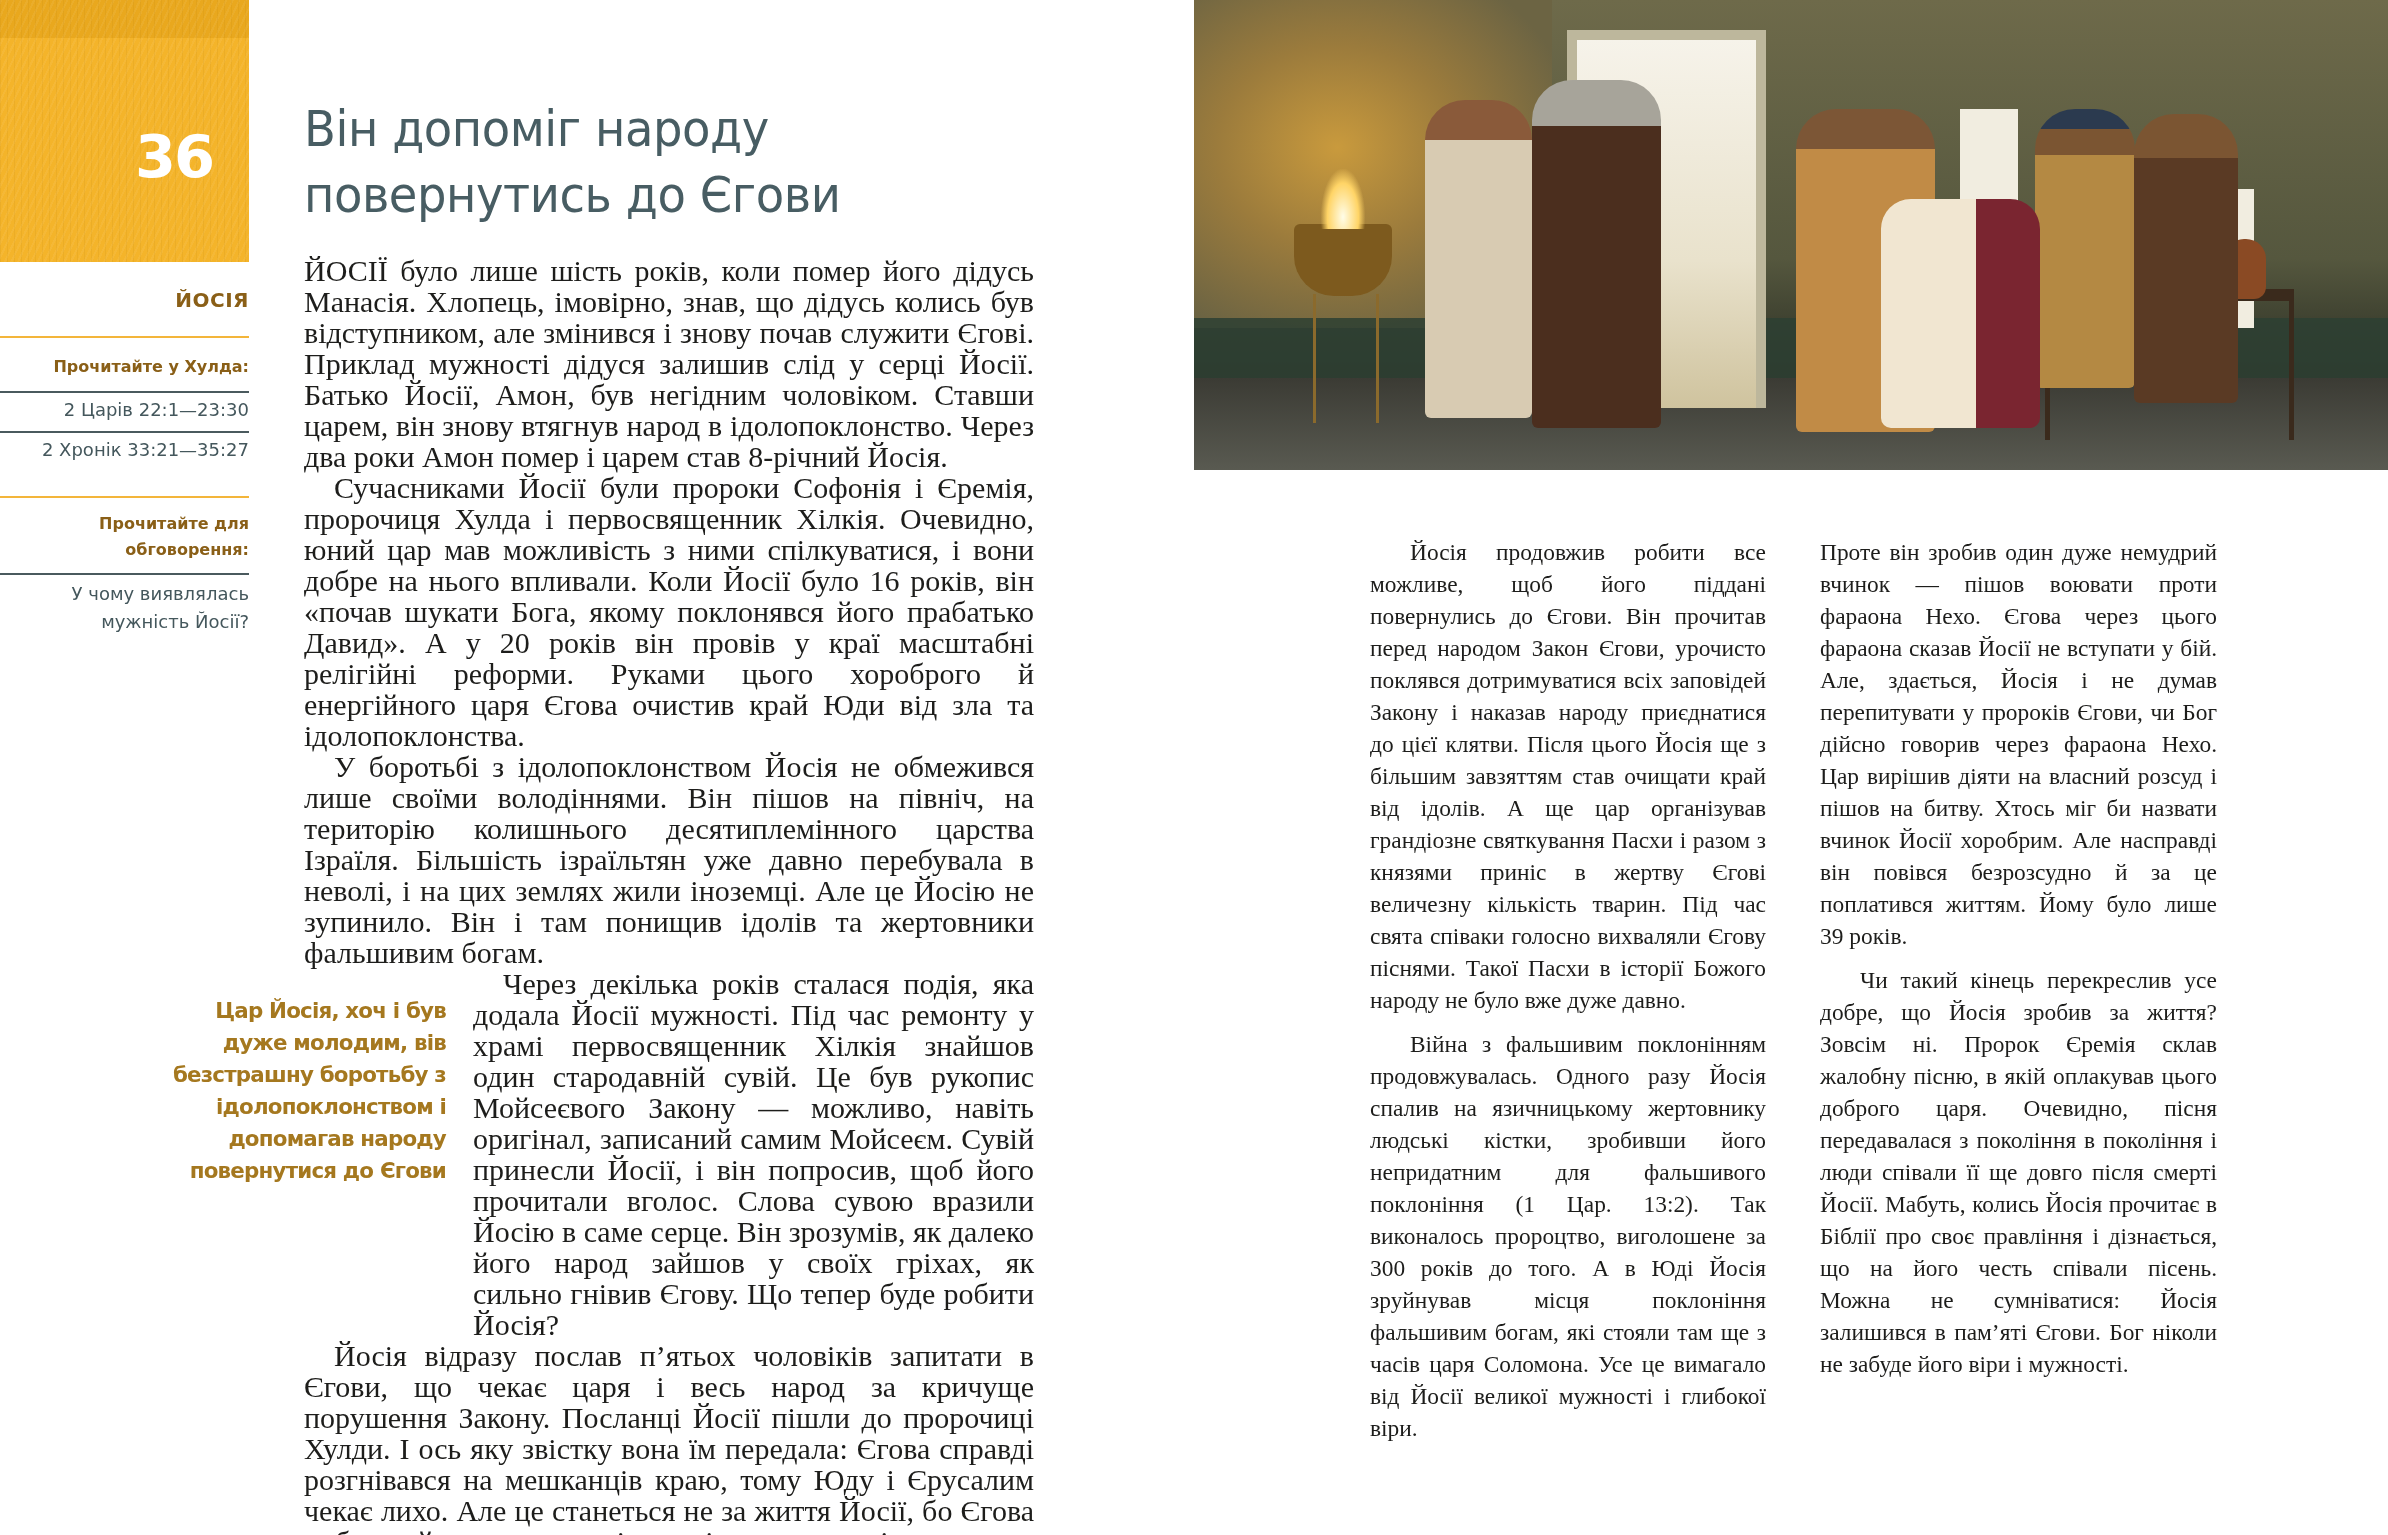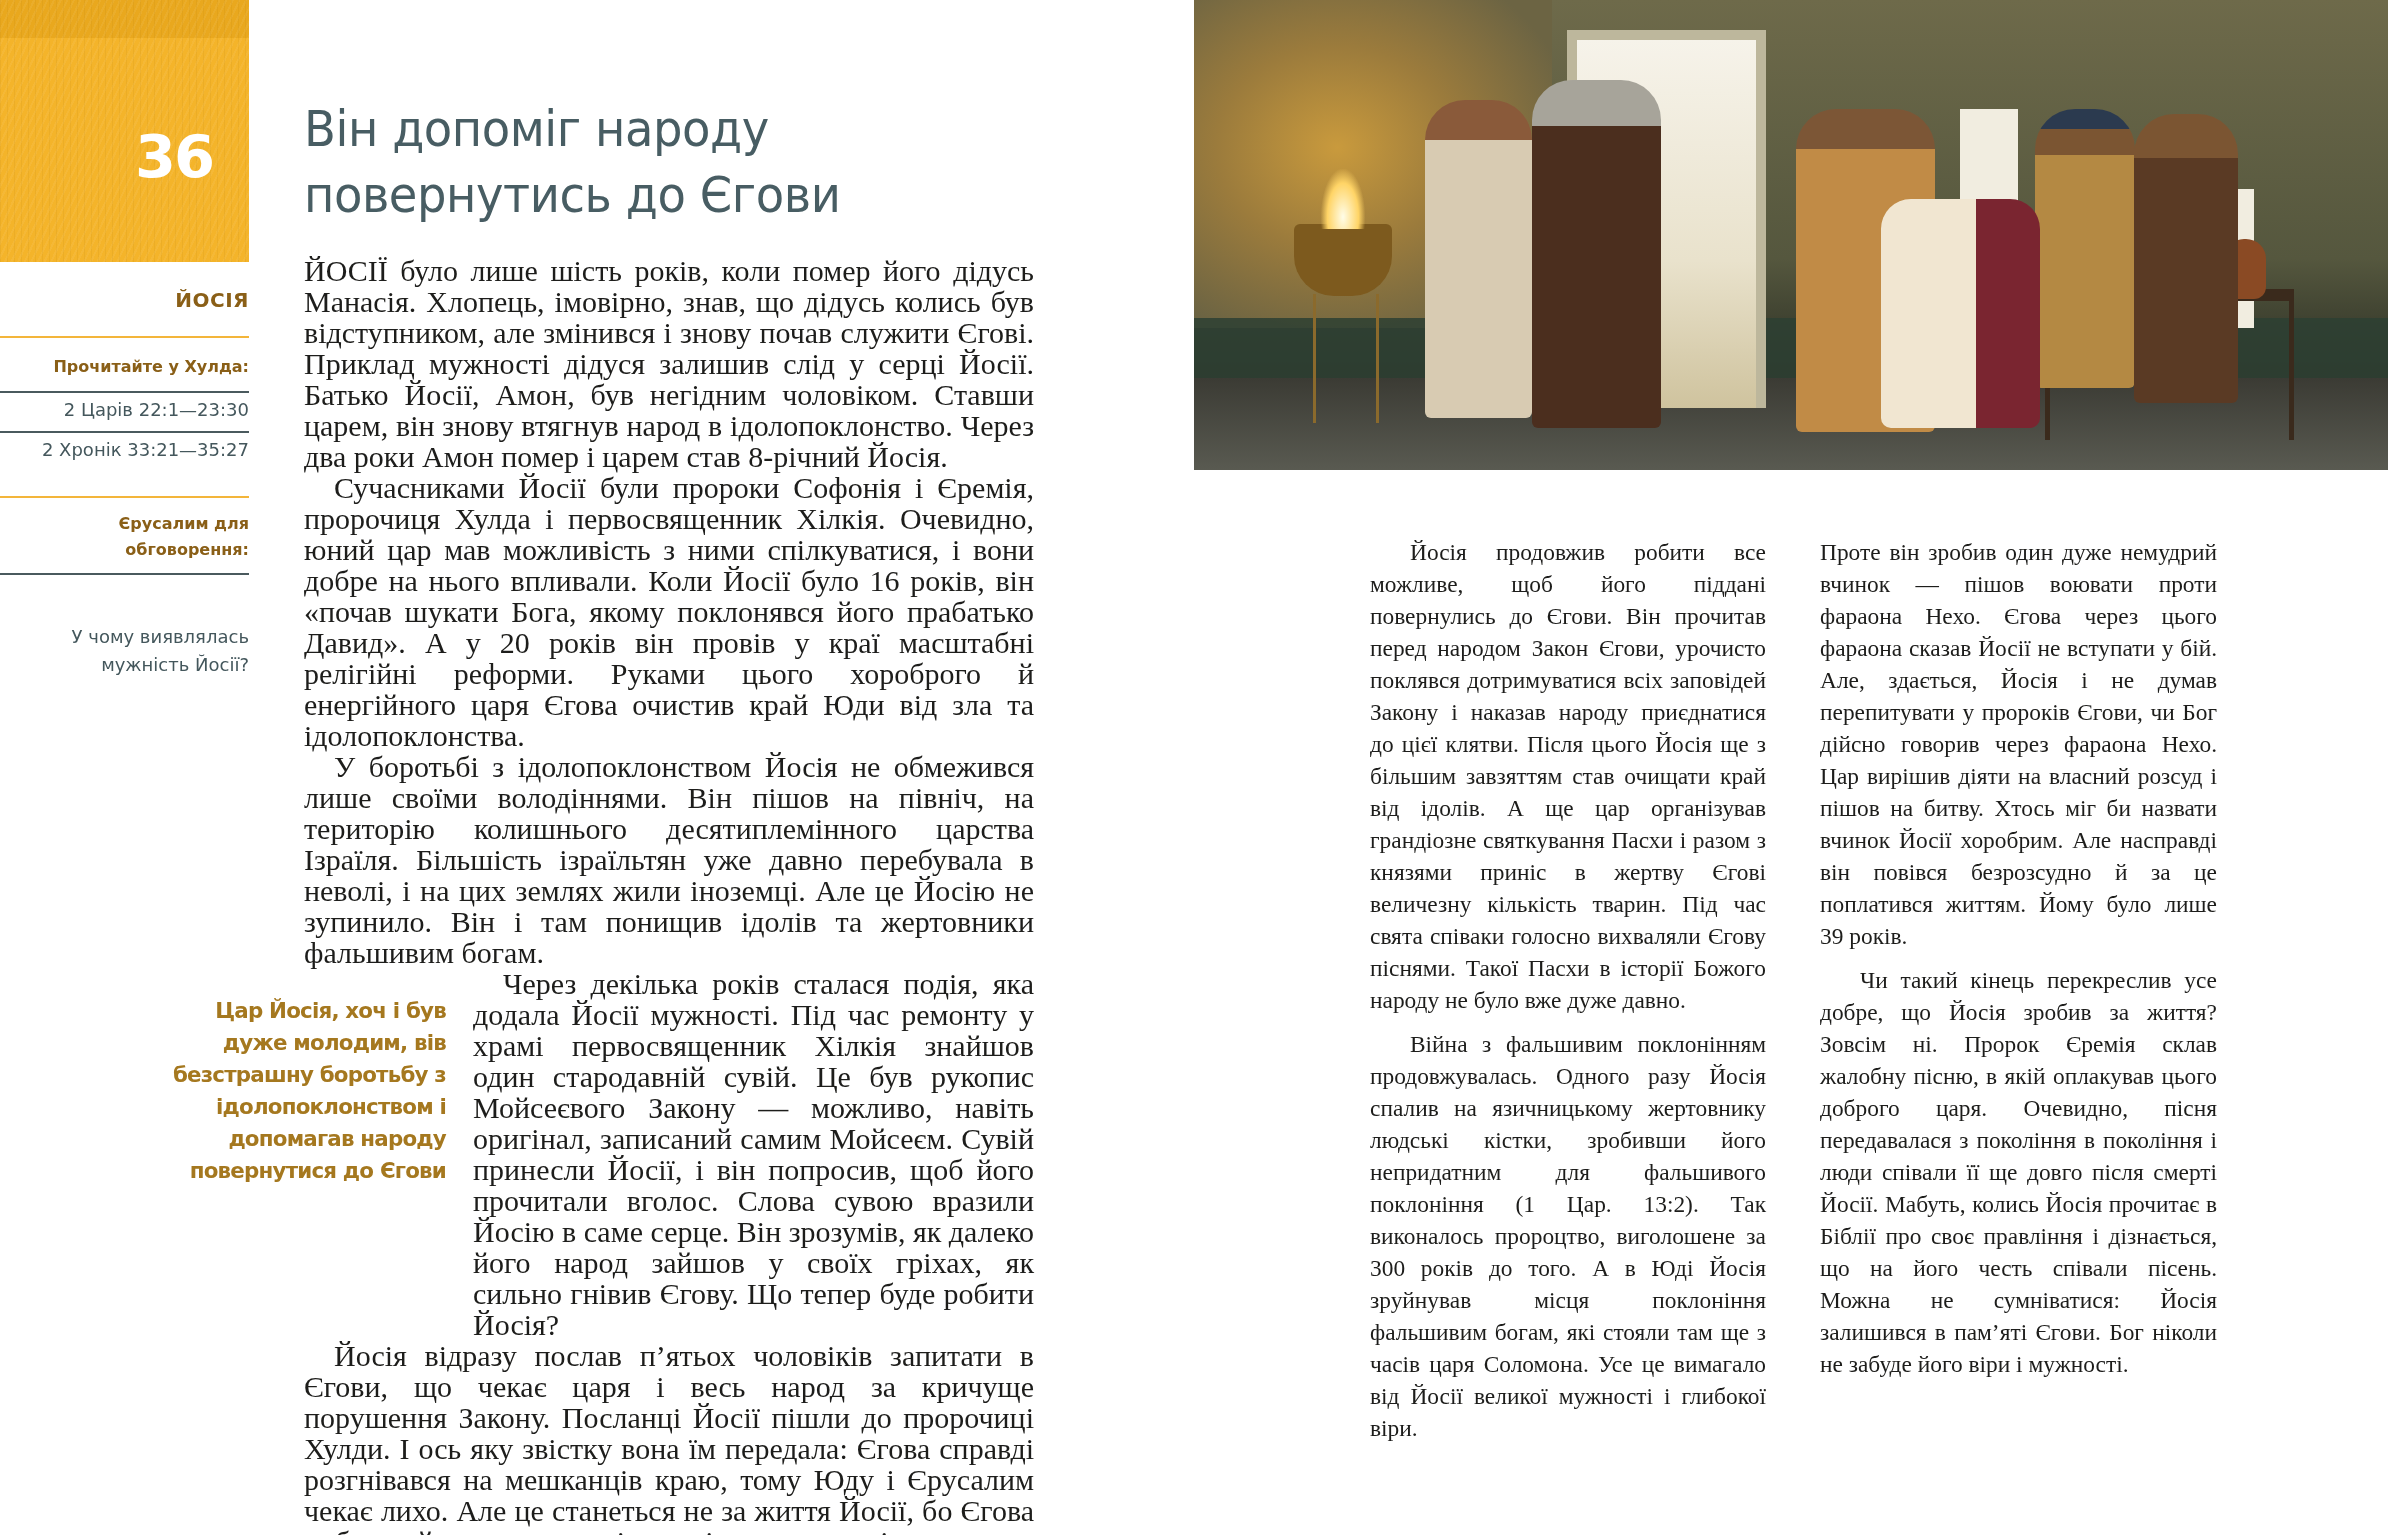--- a/index.html
+++ b/index.html
@@ -20,21 +20,21 @@
   }
 
   
   .sidebar { position: absolute; left: 0; top: 262px; width: 249px; font-family: "DejaVu Sans", sans-serif; text-align: right; }
   .character-name { position: absolute; right: 0; top: 26px; font-size: 20px; font-weight: bold; color: #8a5f17; letter-spacing: 0.5px; }
   .rule { position: absolute; left: 0; width: 249px; height: 2px; }
   .rule.gold { background: #f3b53a; }
   .rule.grey { background: #4a5a5e; height: 1.5px; }
   .side-label { position: absolute; right: 0; font-size: 16px; font-weight: bold; color: #8a5f17; line-height: 26px; }
   .side-ref { position: absolute; right: 0; font-size: 18px; color: #44575c; }
-  .side-question { position: absolute; right: 0; font-size: 18px; color: #44575c; line-height: 28px; margin-top: 43px; }
+  .side-question { position: absolute; right: 0; font-size: 18px; color: #44575c; line-height: 28px; }
 
   
   .page-title {
     position: absolute; left: 304px; top: 96px; margin: 0;
     font-family: "DejaVu Sans", sans-serif; font-weight: normal; font-size: 50px; line-height: 66px;
     color: #485d63; letter-spacing: -0.5px; transform: scaleX(0.93); transform-origin: left top;
   }
 
   
   .body-left { position: absolute; left: 304px; top: 255px; width: 730px; font-size: 30px; line-height: 31px; text-align: justify; }
@@ -92,21 +92,21 @@
 <aside class="sidebar">
   <div class="character-name">ЙОСІЯ</div>
   <div class="rule gold" style="top:74px"></div>
   <div class="side-label" style="top:92px">Прочитайте у Хулда:</div>
   <div class="rule grey" style="top:129px"></div>
   <div class="side-ref" style="top:137px">2 Царів 22:1—23:30</div>
   <div class="rule grey" style="top:169px"></div>
   <div class="side-ref" style="top:177px">2 Хронік 33:21—35:27</div>
   <div class="rule gold" style="top:234px"></div>
   <div class="side-label" style="top:249px">
-    <span>Єрусалим для</span><br>
+    <span>Прочитайте для</span><br>
     <span>обговорення:</span>
   </div>
   <div class="rule grey" style="top:311px"></div>
   <div class="side-question" style="top:318px">
     <span>У чому виявлялась</span><br>
     <span>мужність Йосії?</span>
   </div>
 </aside>
 
 <h1 class="page-title">

